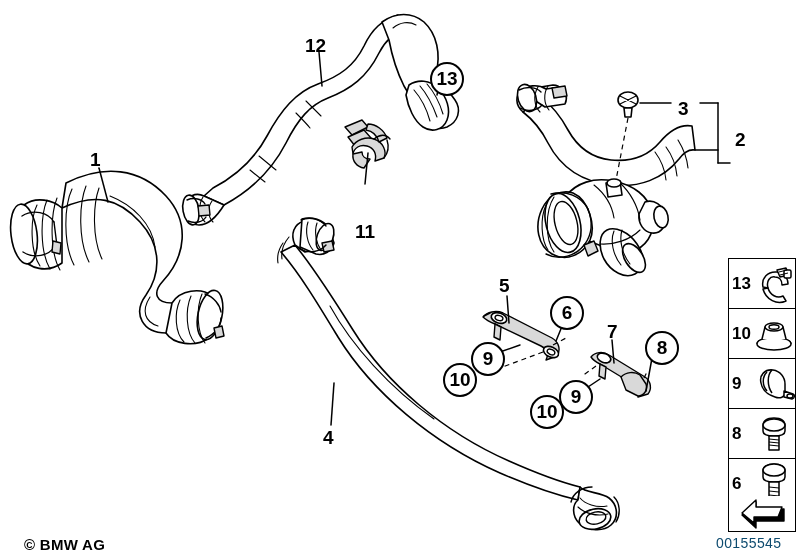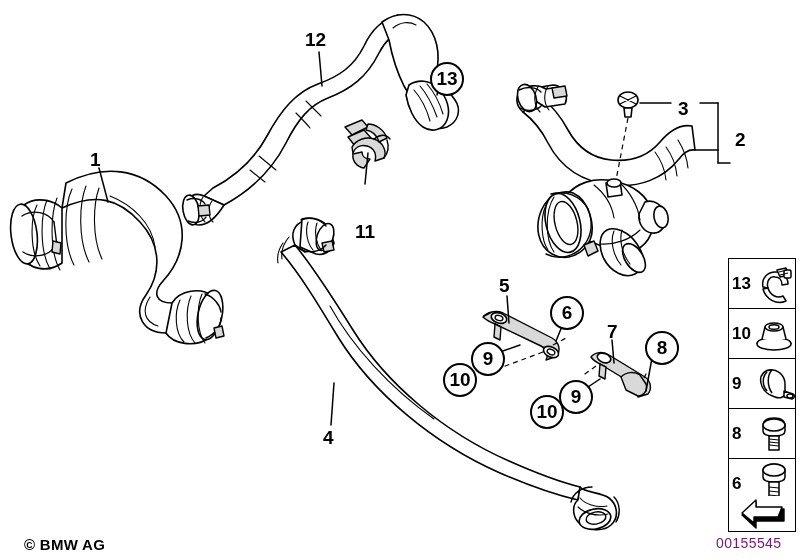--- a/index.html
+++ b/index.html
@@ -93,21 +93,21 @@
     font-size: 15px;
     font-weight: bold;
     color: #000;
     letter-spacing: 0.3px;
   }
   #partnumber {
     position: absolute;
     left: 716px;
     top: 535px;
     font-size: 14px;
-    color: #701a75;
+    color: #0c4a6e;
     letter-spacing: 0.4px;
   }
 </style>
 </head>
 <body>
 
 <div id="page">
 
   <div id="artboard">
   <svg width="799" height="559" viewBox="0 0 799 559" xmlns="http://www.w3.org/2000/svg">
@@ -382,21 +382,21 @@
       <path class="ld" d="M497,353 L520,345"></path>
 
       <path class="ld" d="M585,389 L600,379"></path>
     </g>
 
   </svg>
   </div>
 
   <div class="callout-plain" style="left:90px; top:150px;">1</div>
 
-  <div class="callout-plain" style="left:305px; top:30px;">12</div>
+  <div class="callout-plain" style="left:305px; top:36px;">12</div>
 
   <div class="callout-circle" style="left:430px; top:62px;">13</div>
 
   <div class="callout-plain" style="left:355px; top:186px;margin-top:36px;">11</div>
 
   <div class="callout-plain" style="left:678px; top:99px;">3</div>
 
   <div class="callout-plain" style="left:735px; top:130px;">2</div>
 
   <div class="callout-plain" style="left:323px; top:428px;">4</div>

